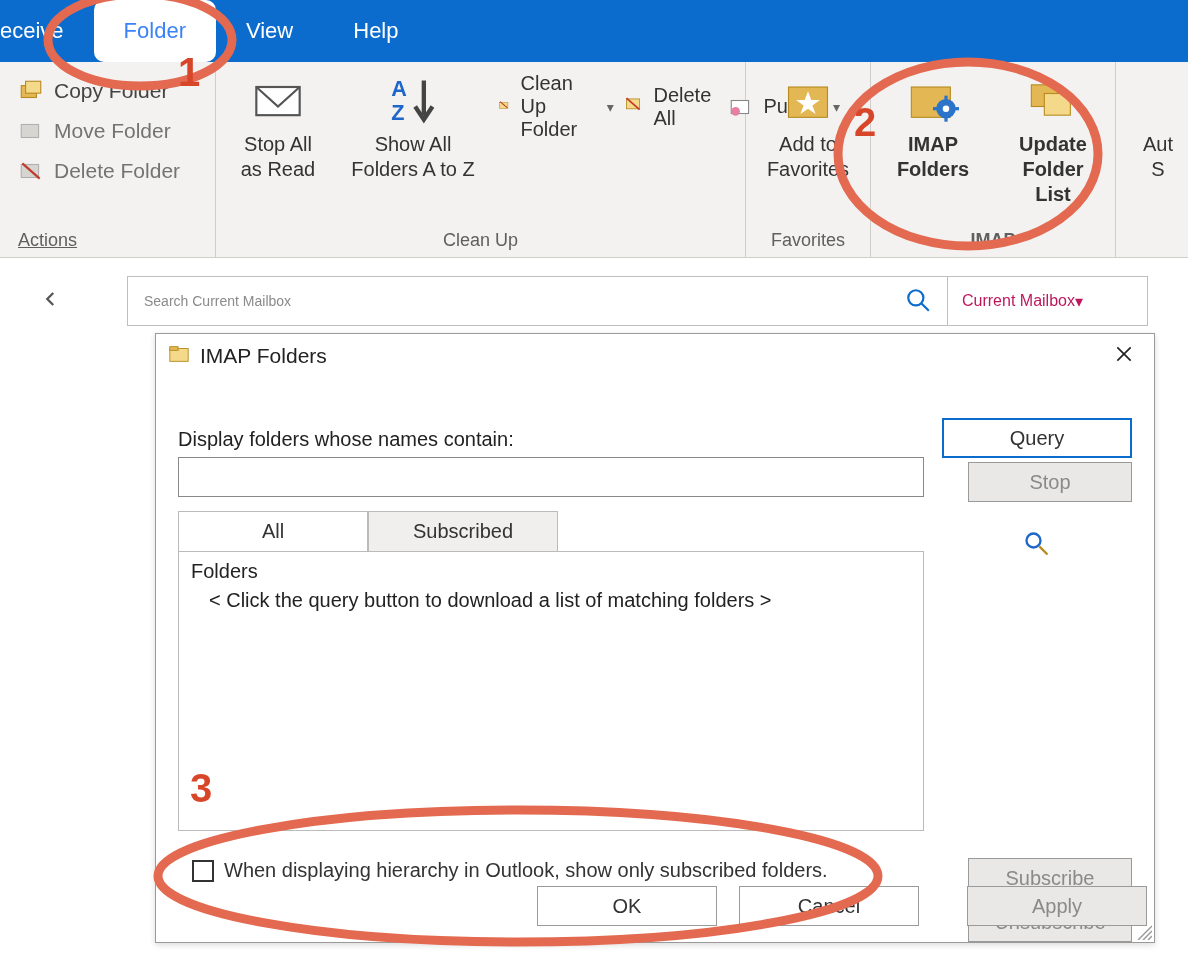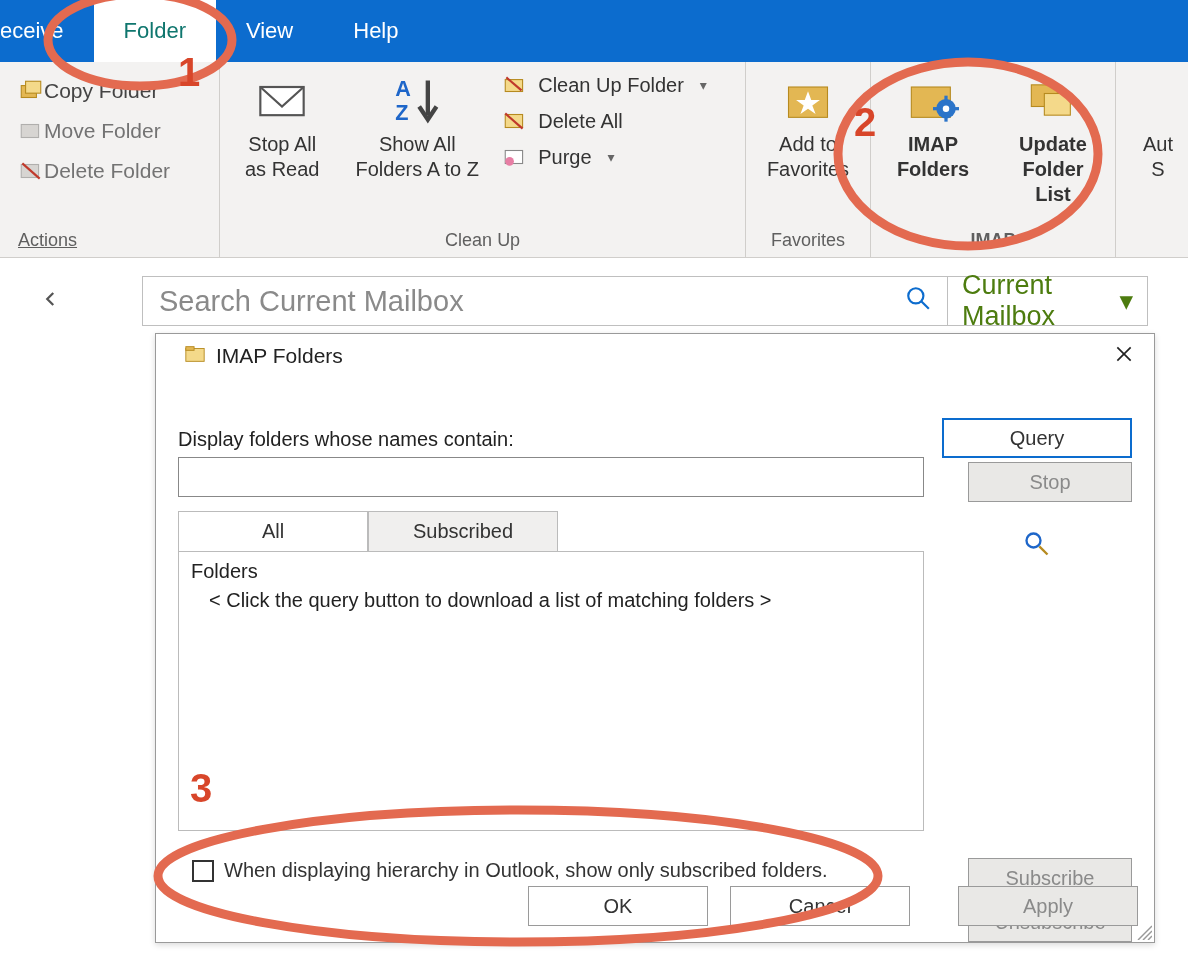--- a/index.html
+++ b/index.html
@@ -15,21 +15,21 @@
     color: #fff;
     font-size: 22px;
   }
   .tab {
     padding: 0 30px;
     display: flex;
     align-items: center;
     cursor: default;
   }
   .tab.partial { padding-left: 0; }
-  .tab.active { background: #fff; color: #0f766e; }
+  .tab.active { background: #fff; color: #3b82f6; border-radius: 10px; }
   .tell-me-wrap { display:flex; align-items:center; padding-left:20px; gap:16px; }
   .bulb-icon svg { width:28px; height:28px; }
 
   
   .ribbon {
     height: 196px;
     background: #f3f2f1;
     border-bottom: 1px solid #d0cecb;
     display: flex;
     align-items: stretch;
@@ -39,57 +39,57 @@
     border-right: 1px solid #d0cecb;
     display: flex;
     flex-direction: column;
     height: 100%;
   }
   .rgroup:last-child { border-right: none; }
   .rgroup .buttons { flex:1; display:flex; align-items:flex-start; padding:8px 12px 0 12px; gap:20px; }
   .rgroup .label { text-align:center; font-size:18px; color:#5f5f5f; padding:4px 0 6px 0; }
 
   .small-stack { display:flex; flex-direction:column; gap:6px; padding-top:4px;}
-  .small-btn { display:flex; align-items:center; padding:4px 6px; font-size:21px; color:#444;}
+  .small-btn { display:flex; align-items:center; gap:10px; padding:4px 6px; font-size:21px; color:#444;}
   .small-btn.disabled { color:#737373; }
   .small-icon { width:26px; height:26px; display:inline-block; }
 
   .big-btn { display:flex; flex-direction:column; align-items:center; justify-content:flex-start; min-width:100px; font-size:20px; color:#333; text-align:center; padding-top:4px;}
   .big-btn .big-icon { width:52px; height:52px; margin-bottom:6px; }
   .big-btn span.line { display:block; line-height:1.25; }
 
-  .cleanup-stack { display:flex; flex-direction:column; gap:10px; padding-top:2px;}
+  .cleanup-stack { display:flex; flex-direction:row; gap:10px; padding-top:2px;}
   .cleanup-btn { display:flex; align-items:center; gap:10px; font-size:20px; color:#333;}
   .cleanup-btn .drop { font-size:14px; color:#666; padding-left:6px;}
 
   
   .search-row { display:flex; align-items:center; padding:18px 40px 0 8px; gap:22px;}
   .collapse-chev { width:60px; text-align:right; font-size:20px; color:#666; padding-right:8px;}
   .search-box {
     flex:1; height:50px; border:1px solid #bfbfbf;
     display:flex; align-items:center; padding:0 16px;
-    color:#8a8a8a; font-size:29px; position:relative;
-    margin-left: 52px;
+    color:#8a8a8a; font-size:14px; position:relative;
+    margin-left: 37px;
   }
   .search-box .mag { margin-left:auto; color:#0c6cce;}
   .scope-box {
     width:200px; height:50px; border:1px solid #bfbfbf; border-left:none;
-    display:flex; align-items:center; padding:0 14px; font-size:27px; color:#4d7c0f;
+    display:flex; align-items:center; padding:0 14px; font-size:16px; color:#be185d;
     justify-content:flex-start;
   }
 
   
   .content-area { position:relative; height:calc(975px - 62px - 196px); }
   .dialog {
     position:absolute; left:155px; top:75px; width:1000px; height:610px;
     background:#fff; border:1px solid #9a9a9a; box-shadow:0 2px 6px rgba(0,0,0,.15);
   }
   .dlg-title {
     height:44px; display:flex; align-items:center; padding:0 12px;
-    font-size:21px; color:#222; justify-content:space-between;margin-left:16px;
+    font-size:21px; color:#222; justify-content:space-between;
   }
   .dlg-title .left { display:flex; align-items:center; gap:10px; }
   .dlg-close { font-size:24px; padding:4px 8px; }
   .dlg-body { padding: 6px 22px 0 22px; display:flex; gap:18px; position:relative; height:calc(100% - 44px); }
   .dlg-left { flex:1; display:flex; flex-direction:column;margin-top:44px; }
   .dlg-left label.desc { font-size:20px; color:#222; margin-bottom:6px;}
   .filter-input { height:40px; border:1px solid #888; padding:0 8px; font-size:18px; }
   .tab-strip { display:flex; margin-top:14px; }
   .dlg-tab {
     width:190px; height:40px; border:1px solid #bbb; border-bottom:none;
@@ -107,21 +107,21 @@
   .dlg-right { width:190px; display:flex; flex-direction:column; gap:4px; padding-top:34px;}
   .dbtn {
     height:40px; border:1px solid #9a9a9a; background:#e9e8e6; font-size:20px; color:#333;
     display:flex; align-items:center; justify-content:center;
   }
   .dbtn.primary { border:2px solid #0c6cce; background:#fff; }
   .dbtn.disabled { color:#8a8a8a;margin-left:26px; }
   .dlg-right .search-icon-row { flex:1; display:flex; justify-content:center; align-items:flex-start; padding-top:24px;}
   .mag-icon svg { width:28px; height:28px; }
   .bottom-btns {
-    position:absolute; right:16px; bottom:16px; display:flex; gap:22px;
+    position:absolute; right:7px; bottom:16px; display:flex; gap:22px;
   }
   .bottom-btns .dbtn { width:180px; }
 
   
   .annot { position:absolute; pointer-events:none; }
   .annot svg { position:absolute; }
   .num-label {
     position:absolute; font-weight:bold; font-size:40px; color:#d8462a; font-family:Arial,sans-serif;
   }
 

